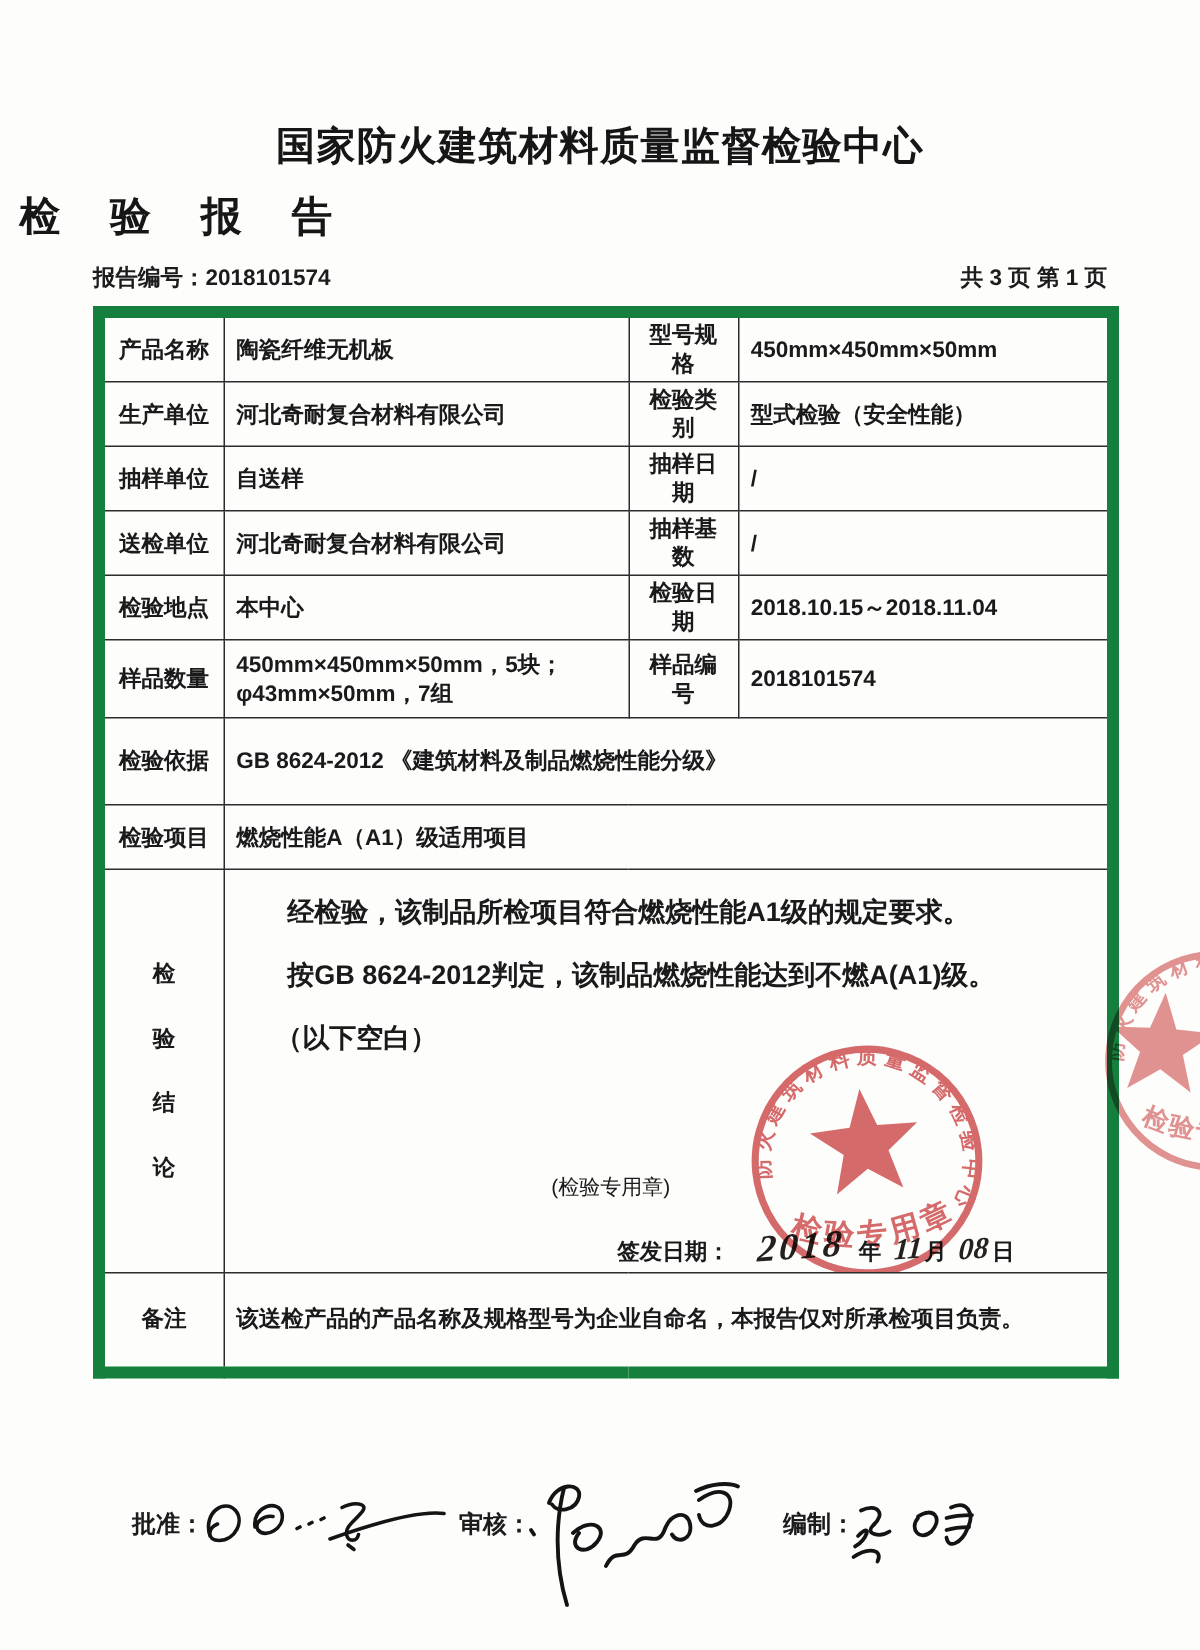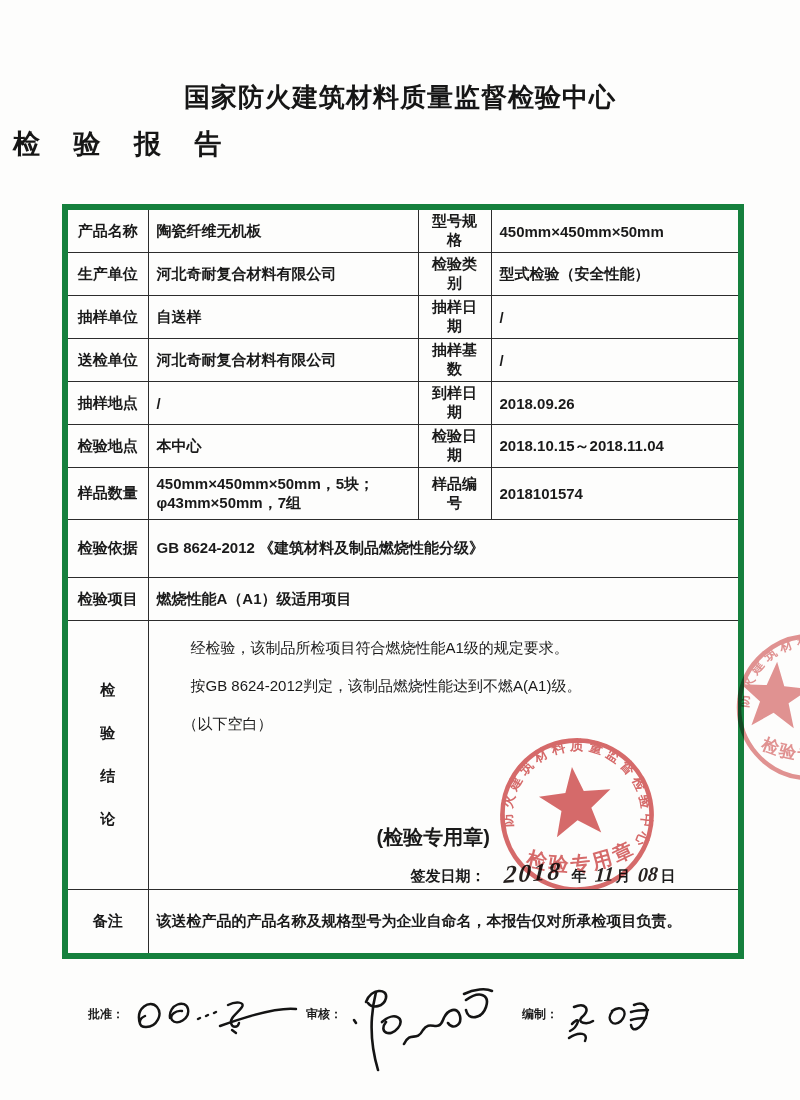--- a/index.html
+++ b/index.html
@@ -22,70 +22,74 @@
     letter-spacing:13px;text-indent:13px;color:#161616;
   }
   .meta-row{
     position:absolute;top:176px;left:62px;width:676px;
     display:flex;justify-content:space-between;align-items:flex-end;
     font-size:15px;font-weight:600;
   }
   table.report{
     position:absolute;top:204px;left:62px;
     width:676px;border-collapse:collapse;
-    border:6px solid #15803d;
+    border:8px solid #15803d;
     table-layout:fixed;
   }
   table.report td{
     border:1.5px solid #2c2c2c;
     font-size:15px;font-weight:600;color:#1a1a1a;
     padding:2px 8px;vertical-align:middle;
     overflow:hidden;
   }
   td.lbl{text-align:center;padding:2px 2px;}
   td.val{text-align:left;}
   td.lbl .justify2{display:flex;justify-content:space-between;padding:0 8px;}
   .concl-label{
     display:flex;flex-direction:column;align-items:center;justify-content:center;
     gap:24px;height:100%;
   }
   .concl-cell{position:relative;height:268px;padding:0 !important;}
   .concl-text{position:absolute;left:12px;top:16px;width:560px;line-height:1.4;}
-  .concl-text p{margin:0 0 17px 0;text-indent:30px;font-size:15px;font-weight:400;}
-  .seal-note{position:absolute;left:228px;top:203px;font-size:20px;font-weight:700;}
+  .concl-text p{margin:0 0 17px 0;text-indent:30px;font-size:18px;font-weight:700;}
+  .seal-note{position:absolute;left:218px;top:203px;font-size:14px;font-weight:400;}
   .sign-line{
     position:absolute;left:262px;top:238px;
     display:flex;align-items:baseline;font-size:15px;font-weight:600;white-space:nowrap;
   }
   .hand{
     font-family:"Liberation Serif","DejaVu Serif",serif;
     font-style:italic;font-weight:700;color:#26211f;
     transform:rotate(-4deg) skewX(-8deg);display:inline-block;
   }
   .hand-year{font-size:25px;margin:0 10px 0 18px;letter-spacing:2px;}
   .hand-month{font-size:20px;margin:0 2px 0 8px;}
   .hand-day{font-size:20px;margin:0 2px 0 8px;}
   .stamp{position:absolute;mix-blend-mode:multiply;pointer-events:none;}
   .stamp-main{left:344px;top:110px;width:168px;height:168px;opacity:.82;}
   .stamp-edge{left:726px;top:628px;width:170px;height:166px;opacity:.6;}
   .footer-sign{
-    position:absolute;top:998px;left:0;width:800px;height:90px;font-size:12px;font-weight:600;
+    position:absolute;top:998px;left:0;width:800px;height:90px;font-size:16px;font-weight:600;
   }
   .sig-label{position:absolute;white-space:nowrap;}
   .sig-svg{position:absolute;}
   .remark-cell{text-align:center;}
 </style>
 </head>
 <body>
 
 <div class="page">
 
   <div class="org-title">国家防火建筑材料质量监督检验中心</div>
   <div class="doc-title">检 验 报 告</div>
 
+  <div class="meta-row">
+    <span>报告编号：2018101574</span>
+    <span>共 3 页 第 1 页</span>
+  </div>
 
   <table class="report">
     <colgroup>
         <col style="width:83px">
         <col style="width:270px">
         <col style="width:73px">
         <col style="width:250px">
       </colgroup>
     <tbody>
         <tr style="height:42px">
@@ -104,26 +108,20 @@
       <td class="lbl">抽样单位</td>
       <td class="val">自送样</td>
       <td class="lbl">抽样日期</td>
       <td class="val">/</td>
     </tr>
     <tr style="height:39px">
       <td class="lbl">送检单位</td>
       <td class="val">河北奇耐复合材料有限公司</td>
       <td class="lbl">抽样基数</td>
       <td class="val">/</td>
-    </tr>
-    <tr style="height:39px">
-      <td class="lbl">抽样地点</td>
-      <td class="val">/</td>
-      <td class="lbl">到样日期</td>
-      <td class="val">2018.09.26</td>
     </tr>
     <tr style="height:40px">
       <td class="lbl">检验地点</td>
       <td class="val">本中心</td>
       <td class="lbl">检验日期</td>
       <td class="val">2018.10.15～2018.11.04</td>
     </tr>
     <tr style="height:52px">
       <td class="lbl">样品数量</td>
       <td class="val">450mm×450mm×50mm，5块；φ43mm×50mm，7组</td>

